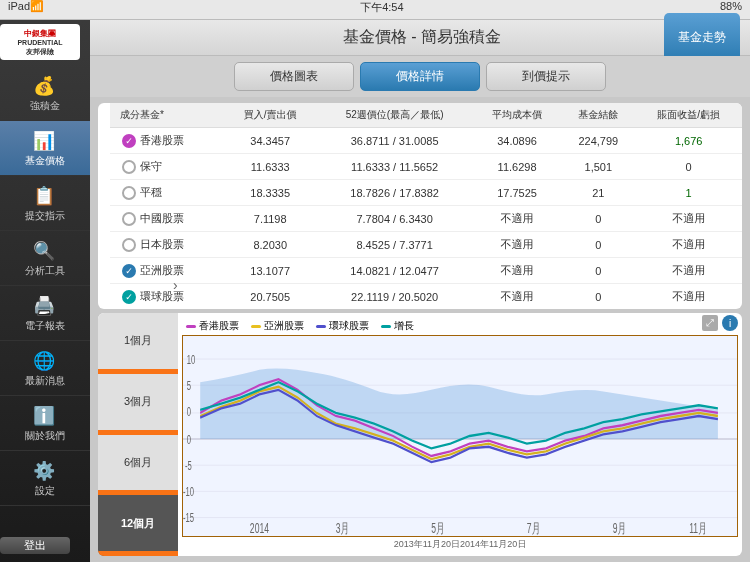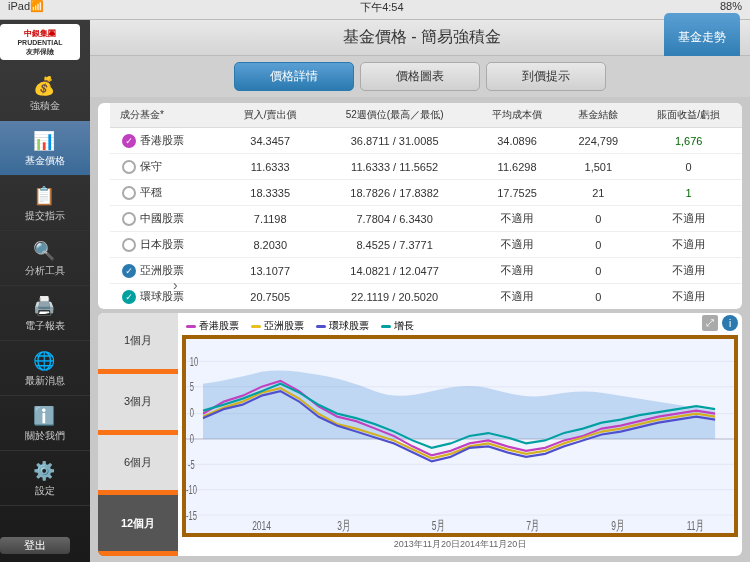--- a/index.html
+++ b/index.html
@@ -308,21 +308,21 @@
 
     .legend-dot {
       width: 10px;
       height: 3px;
       border-radius: 2px;
     }
 
     .chart-canvas {
       flex: 1;
       position: relative;
-      border: 4px solid #a16207;
+      border: 1px solid #a16207;
       background: #fef9c3;
       overflow: hidden;
     }
 
     .chart-info-btn {
       position: absolute;
       right: 4px;
       top: 2px;
       width: 16px;
       height: 16px;
@@ -424,22 +424,22 @@
 
   <div class="content-area">
 
     <div class="header">
       <div style="width:80px;"></div>
       <span class="header-title">基金價格 - 簡易強積金</span>
       <button class="header-btn">基金走勢</button>
     </div>
 
     <div class="tab-bar">
+      <button class="tab-btn">價格圖表</button>
       <button class="tab-btn active">價格詳情</button>
-      <button class="tab-btn">價格圖表</button>
       <button class="tab-btn">到價提示</button>
     </div>
 
     <div class="main-content">
 
       <div class="chevron-right">›</div>
 
       <div class="table-section">
         <table class="data-table">
           <thead>

